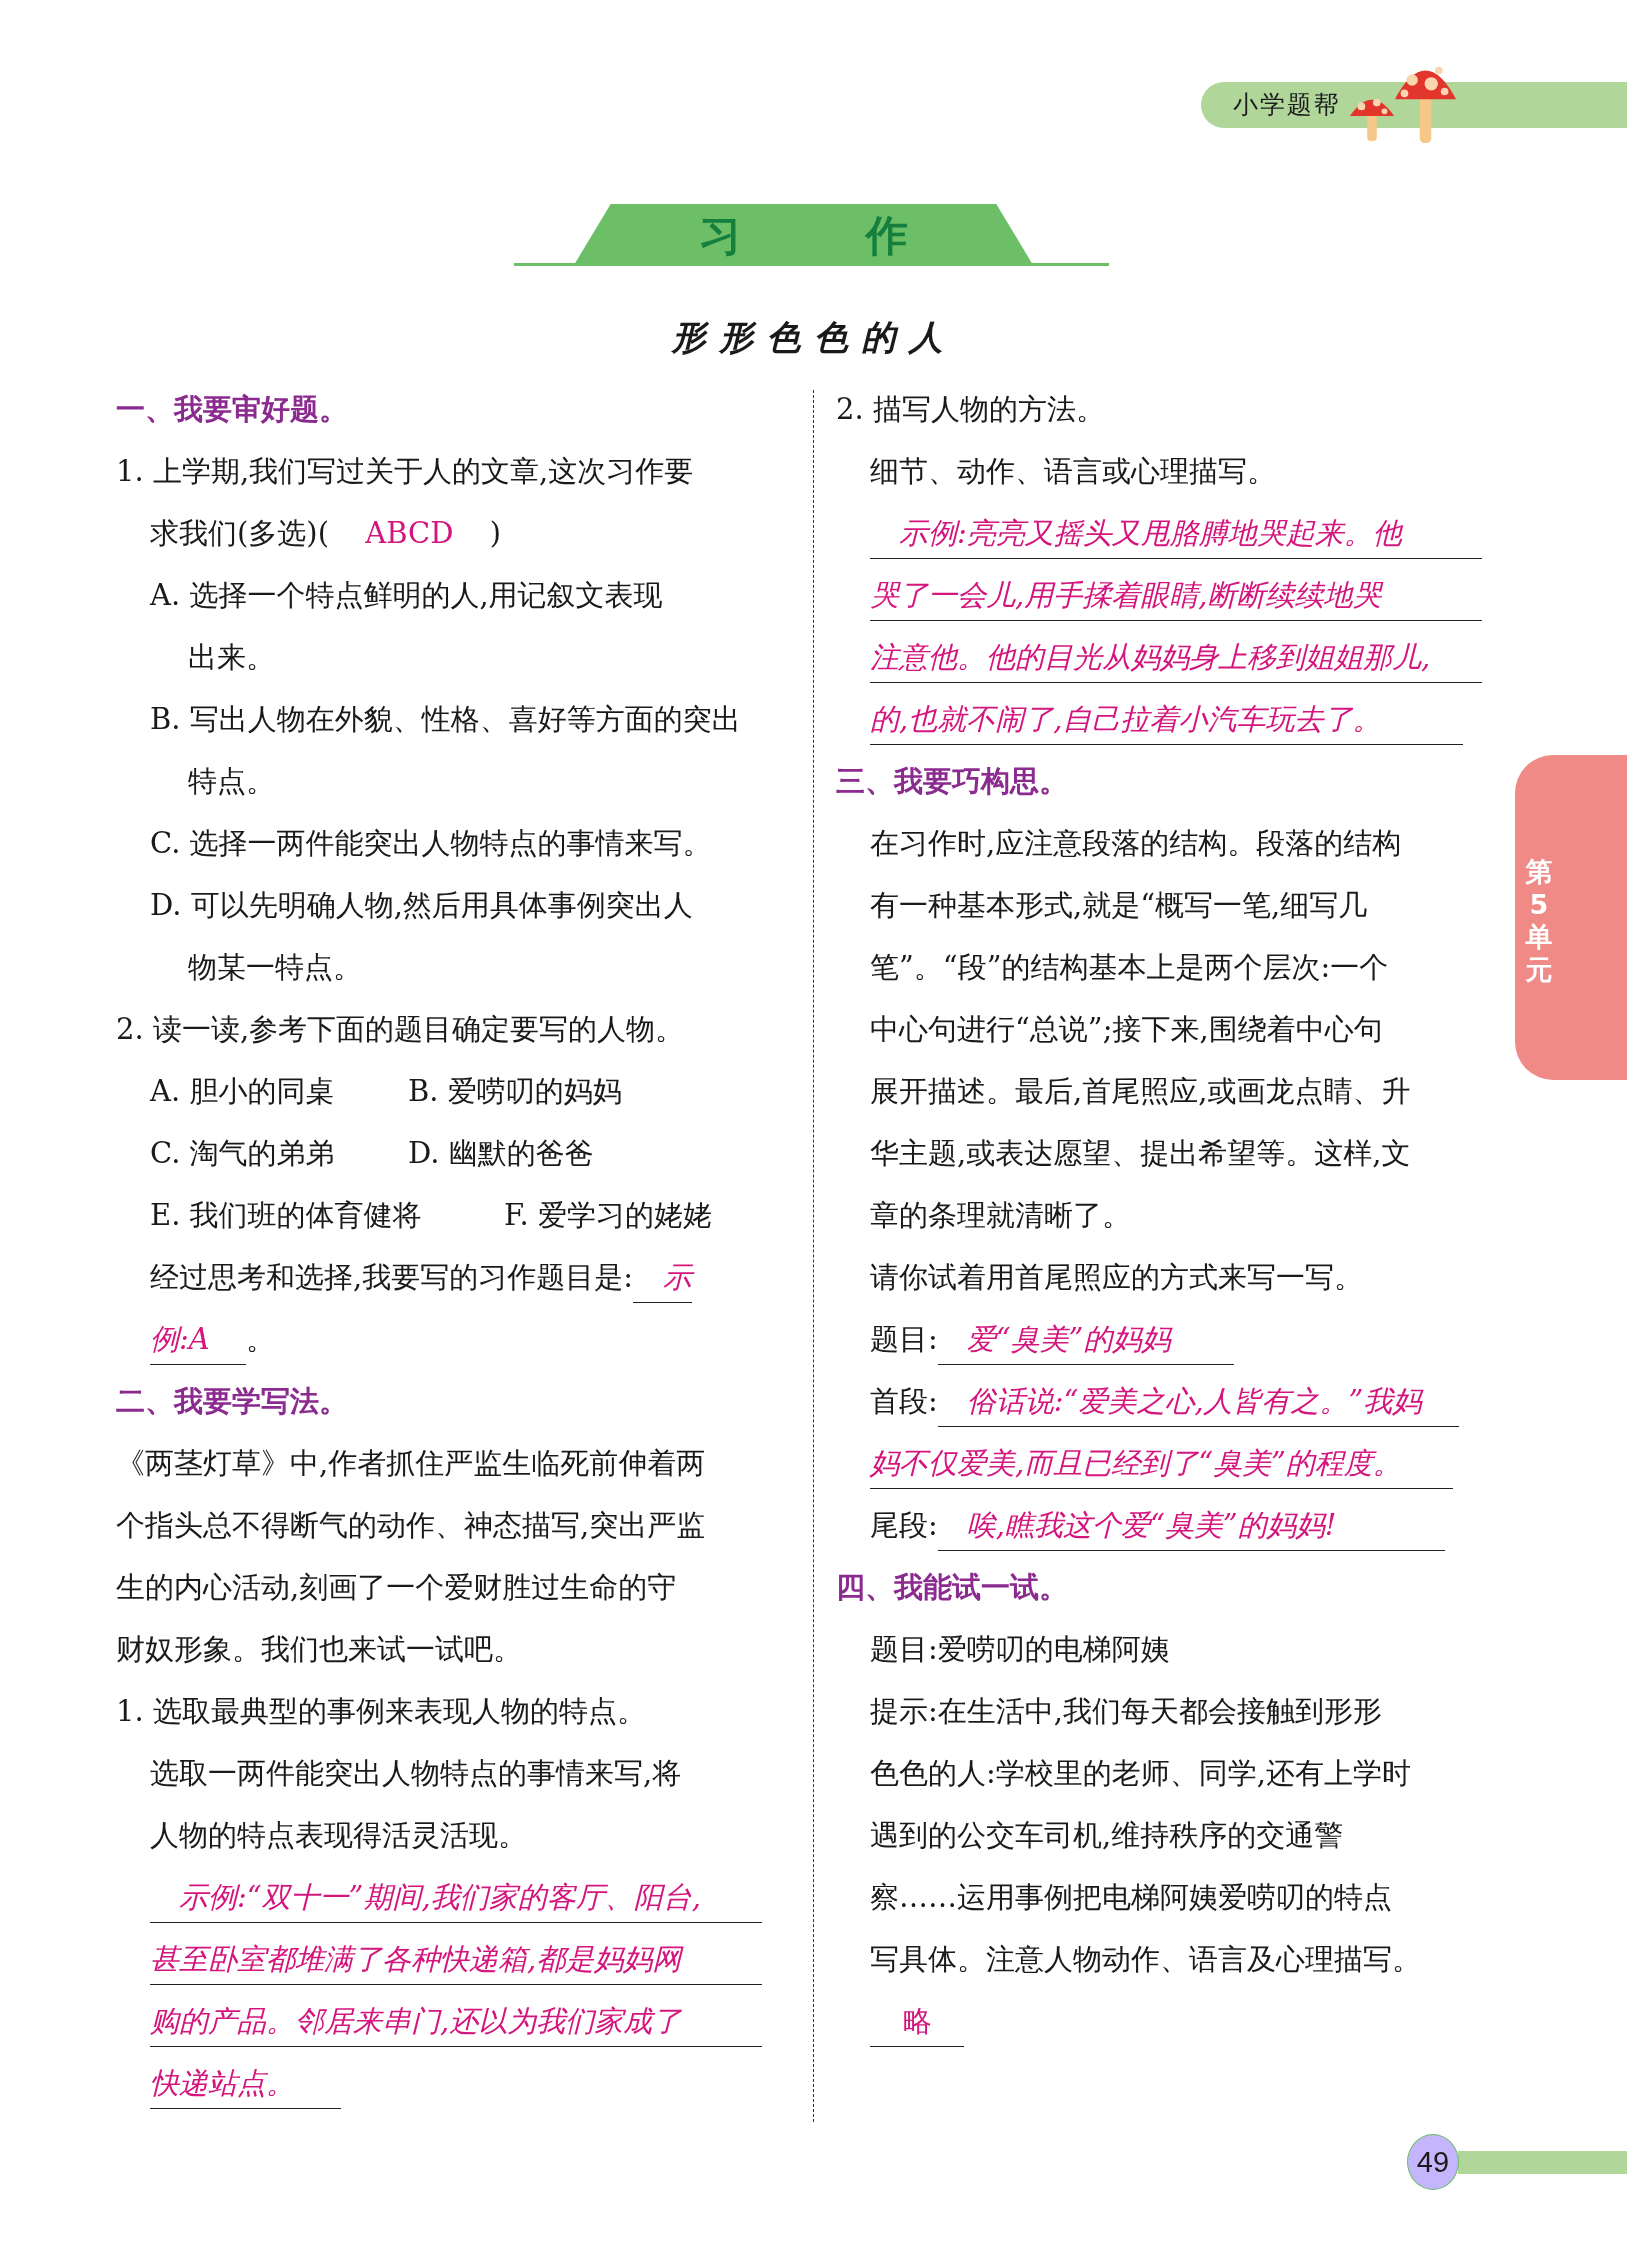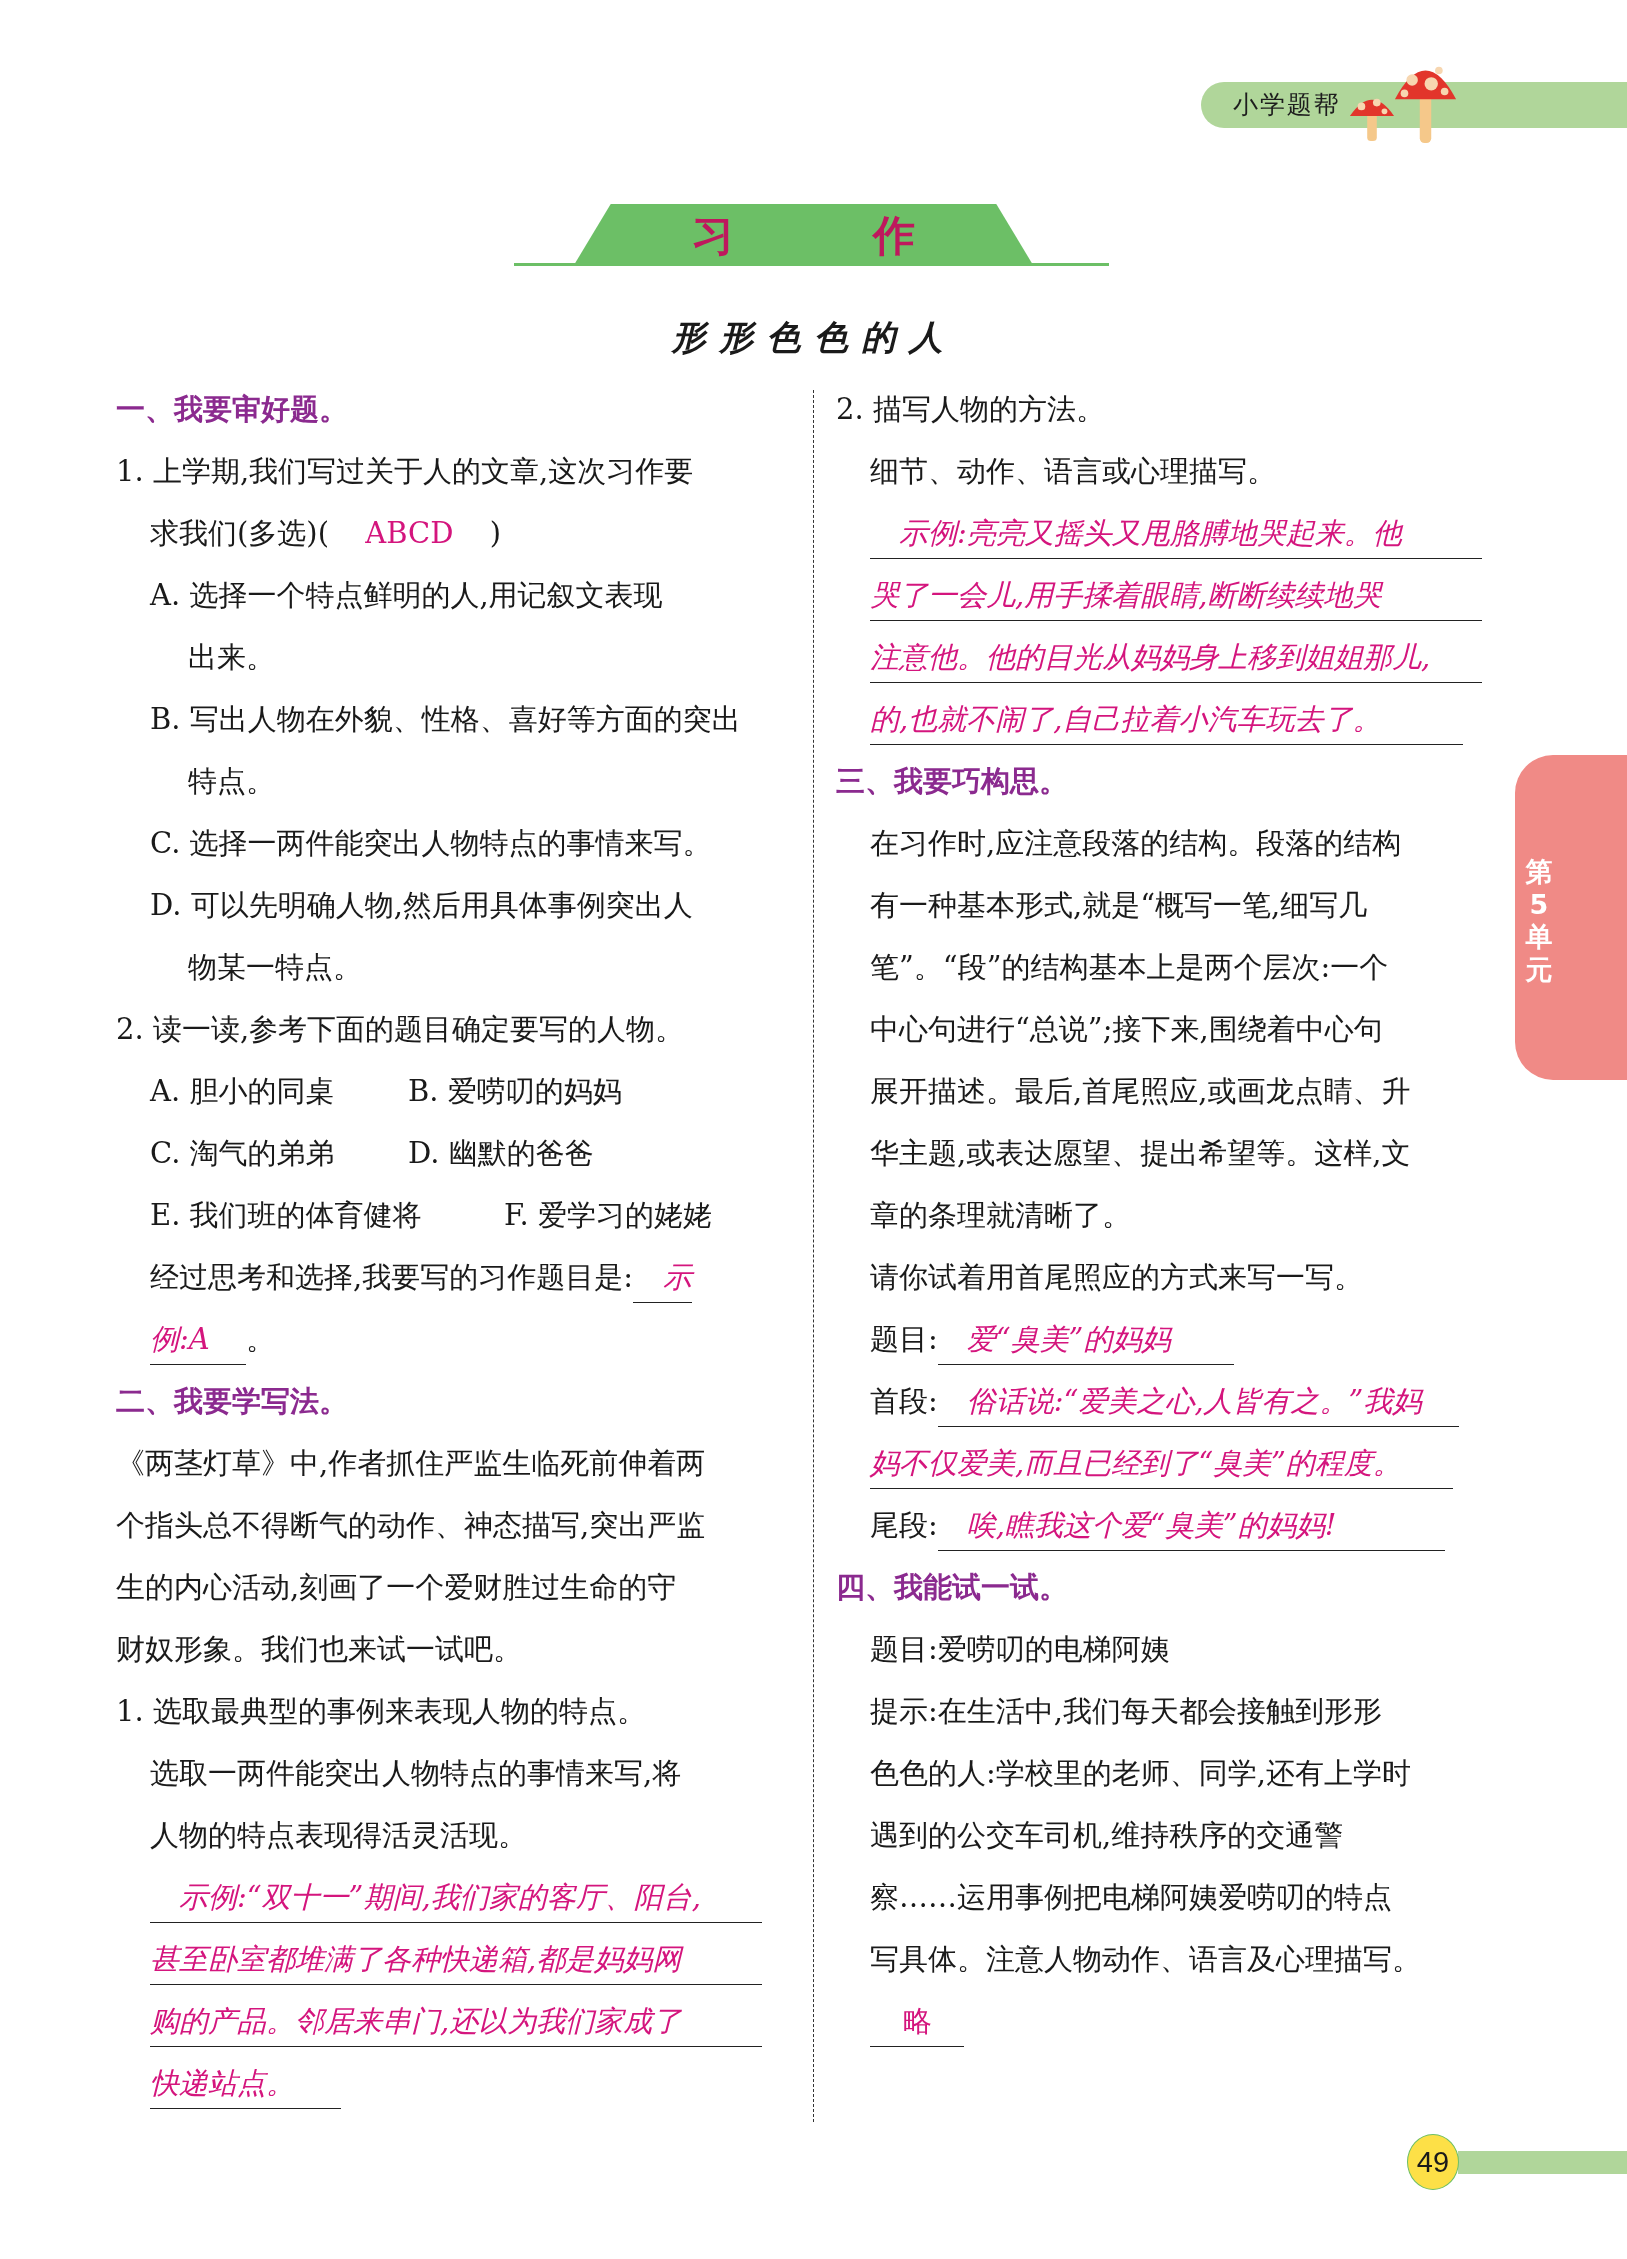--- a/index.html
+++ b/index.html
@@ -23,22 +23,22 @@
   
   .title-line { position: absolute; left: 514px; top: 263px; width: 595px; height: 2.9px; background: #6cbf66; }
   .title-tab {
     position: absolute; left: 574px; top: 204px; width: 459px; height: 61px;
     background: #6cbf66;
     clip-path: polygon(8% 0, 92% 0, 100% 100%, 0 100%);
     border-radius: 9.6px 9.6px 0 0;
   }
   .title-text {
     position: absolute; left: 574px; top: 208px; width: 459px; text-align: center;
-    color: #be185d; font-size: 42px; font-weight: bold; letter-spacing: 57px; padding-left: 57px;
-    box-sizing: border-box; font-family: Liberation Mono, monospace;
+    color: #15803d; font-size: 42px; font-weight: bold; letter-spacing: 57px; padding-left: 57px;
+    box-sizing: border-box; font-family: Liberation Serif, serif;
   }
   .subtitle {
     position: absolute; left: 0; width: 1628px; top: 315px; text-align: center;
     font-size: 34px; font-weight: bold; letter-spacing: 13.4px; font-style: italic;
     font-family: "DejaVu Serif", serif;
   }
 
   
   .col { position: absolute; font-size: 29px; line-height: 62px; }
   .col-left { left: 116px; top: 378px; width: 650px; }
@@ -66,21 +66,21 @@
   .unit-text {
     position: absolute; left: 1515px; top: 856px; width: 48px; text-align: center;
     color: #fff; font-weight: bold; font-size: 27px; line-height: 32.5px;
     font-family: "DejaVu Sans", sans-serif;
   }
 
   
   .page-bar { position: absolute; left: 1458px; top: 2151px; width: 170px; height: 23px; background: #b0d69a; }
   .page-circle {
     position: absolute; left: 1407px; top: 2134px; width: 50px; height: 54px;
-    border: 1.9px solid #6cbf66; border-radius: 50%; background: #fde047;
+    border: 1.9px solid #6cbf66; border-radius: 50%; background: #c4b5fd;
     text-align: center; line-height: 54px; font-size: 29px;
     font-family: "Liberation Sans", sans-serif;
   }
 </style>
 </head>
 <body>
 
 <div class="brand-bar"></div>
 <div class="brand-text">小学题帮</div>
 <svg class="mushroom" style="left:1348px; top:91px;" width="48" height="53" viewBox="0 0 50 55">

